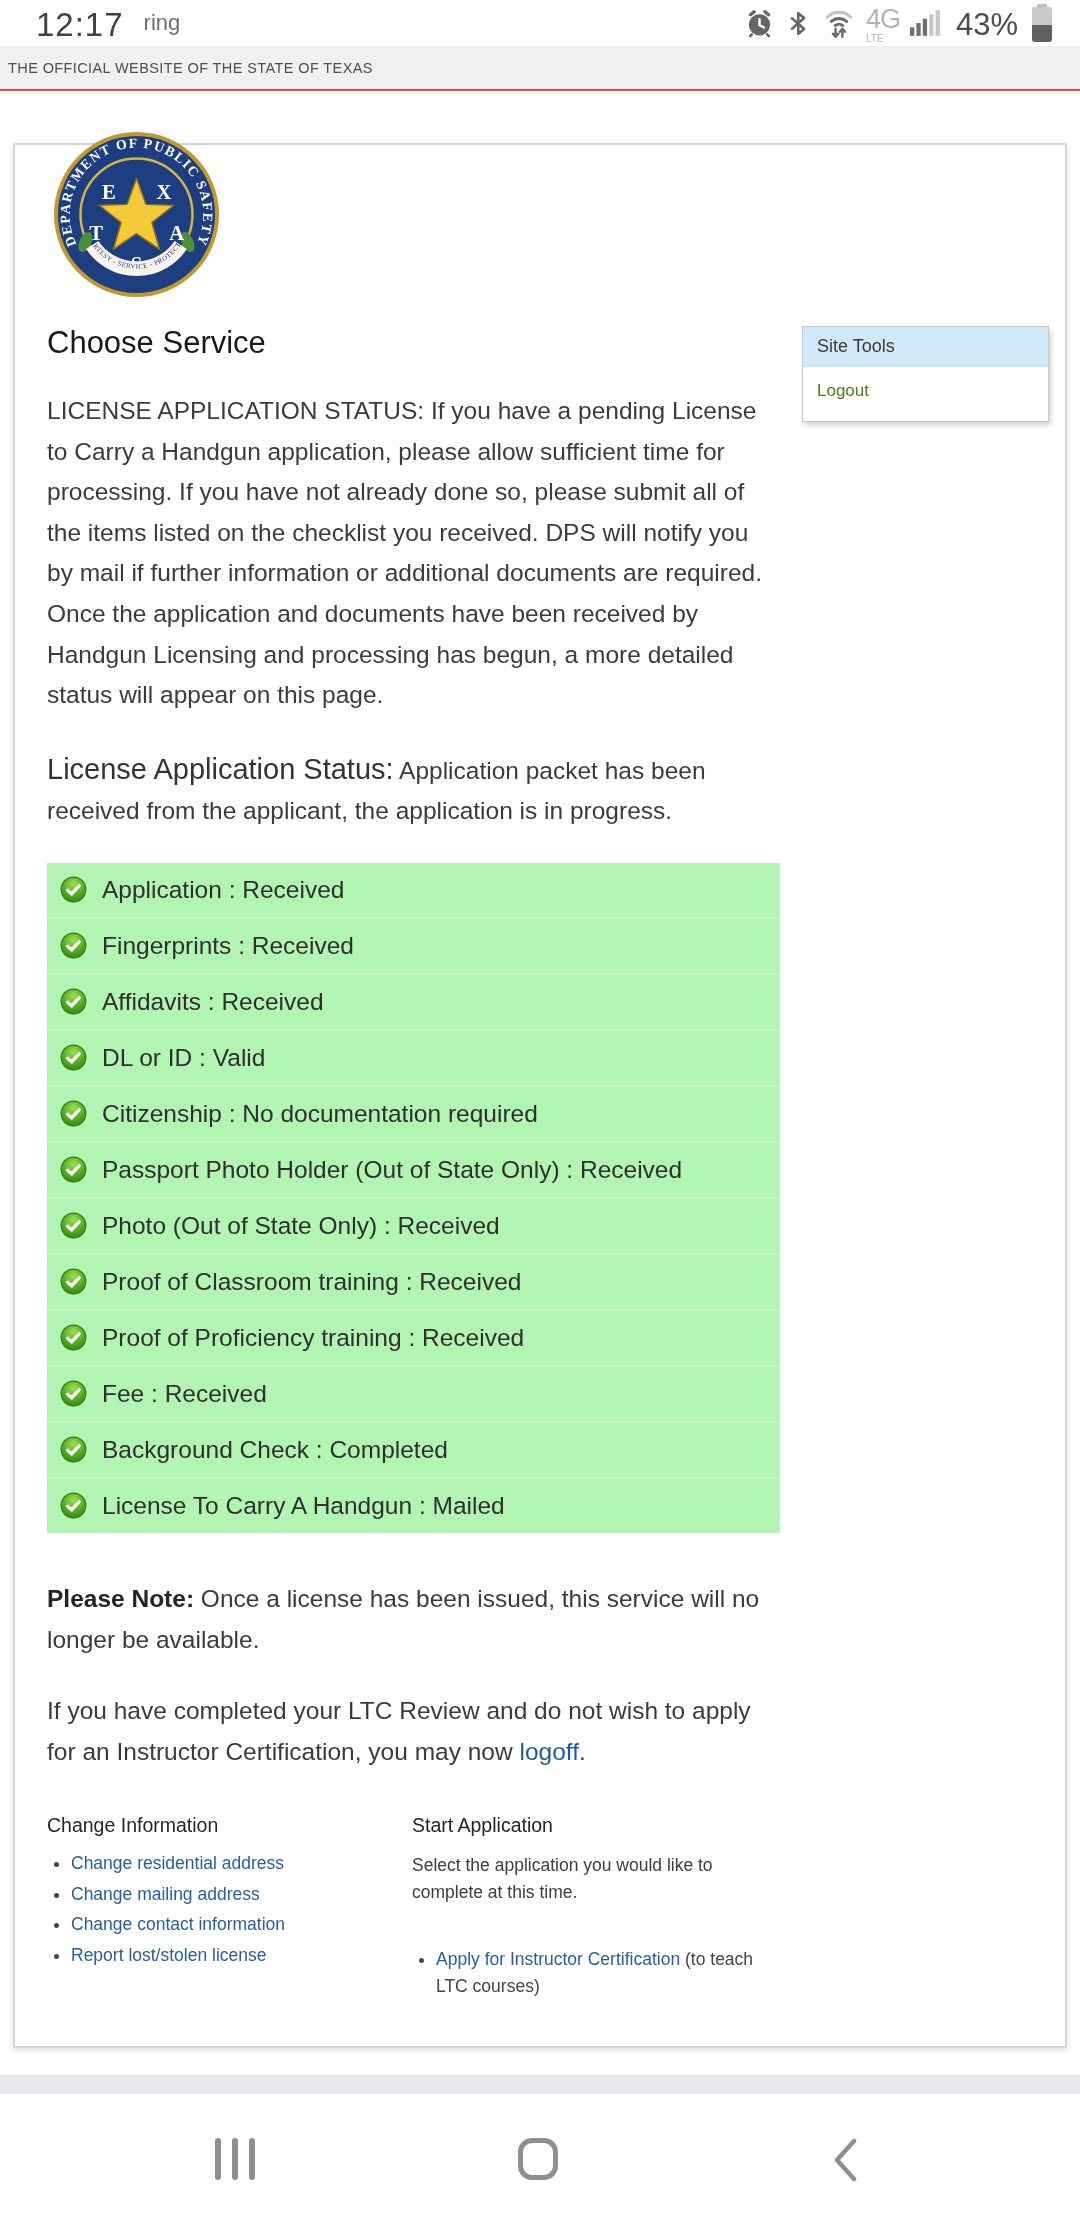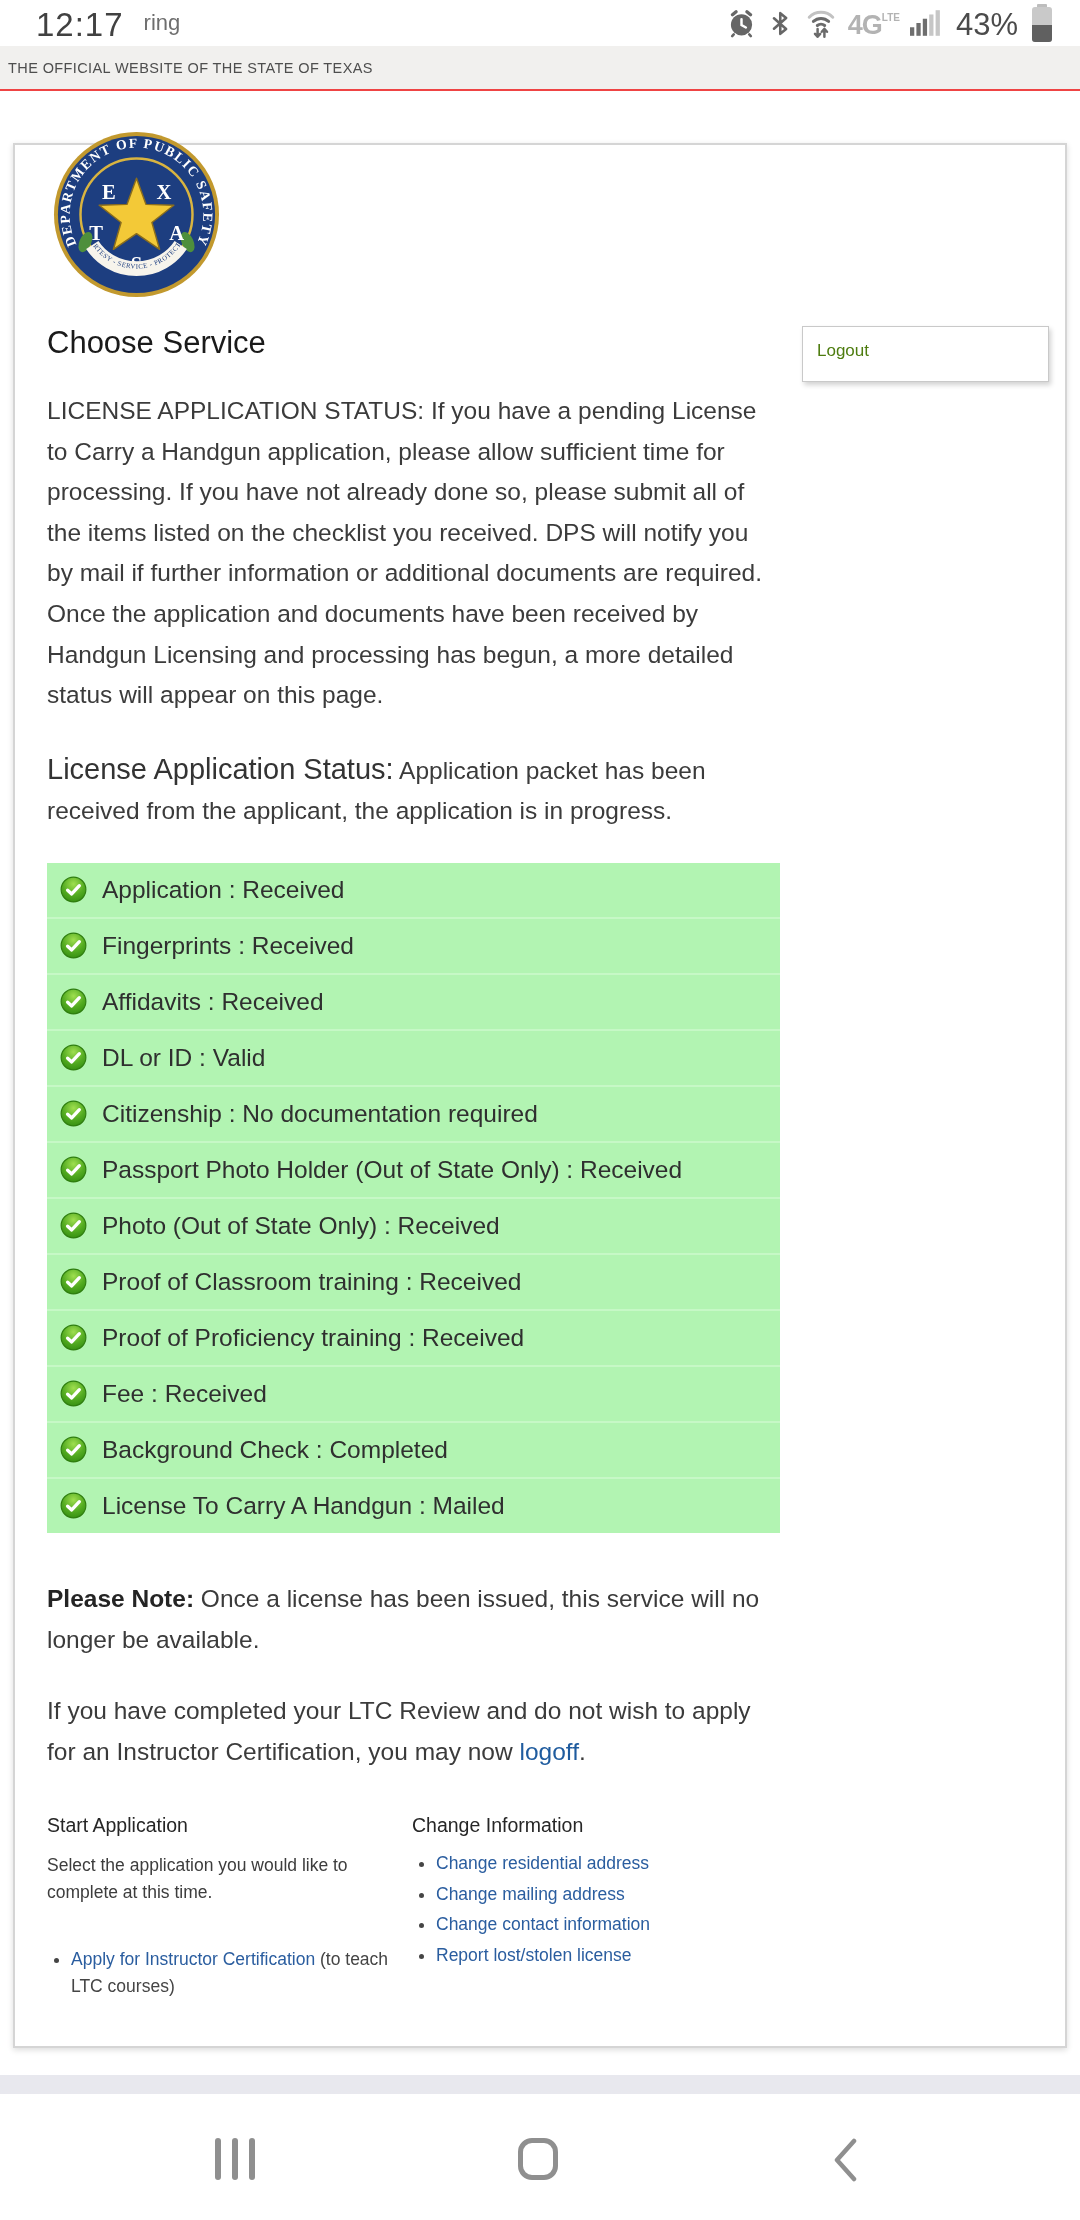--- a/index.html
+++ b/index.html
@@ -8,21 +8,21 @@
     font-family:"Liberation Sans", sans-serif;overflow:hidden;
     -webkit-font-smoothing:antialiased;
   }
   
   .status-bar{position:absolute;top:0;left:0;right:0;height:46px;display:flex;align-items:center;
     padding:4px 26px 0 36px;box-sizing:border-box;background:#fff;}
   .sb-time{font-size:33px;color:#414141;letter-spacing:1px;}
   .sb-carrier{font-size:22px;color:#6e6e6e;margin-left:20px;margin-top:-4px;}
   .sb-icons{margin-left:auto;display:flex;align-items:center;gap:10px;}
   .sb-pct{font-size:31px;color:#4b4b4b;margin:0 2px 0 4px;}
-  .net-4g{display:flex;align-items:flex-start;color:#b3b3b3;font-weight:bold;line-height:1;}
+  .net-4g{display:flex;align-items:flex-start;color:#b3b3b3;font-weight:normal;line-height:1;flex-direction:column;}
   .net-4g .big{font-size:27px;letter-spacing:-1px;}
   .net-4g .small{font-size:10px;margin-top:1px;letter-spacing:0;}
   
   .official-bar{position:absolute;top:46px;left:0;right:0;height:45px;background:#f1f0ee;
     border-bottom:2px solid #ef4444;display:flex;align-items:center;padding-left:8px;
     box-sizing:border-box;font-size:14.5px;color:#4e4e4e;letter-spacing:.4px;}
   
   .card{position:absolute;left:13px;top:143px;width:1054px;height:1905px;background:#fff;
     border:2px solid #d5d5d5;box-sizing:border-box;box-shadow:0 2px 6px rgba(0,0,0,.14);}
   .seal{position:absolute;left:38px;top:-14px;width:167px;height:167px;}
@@ -159,20 +159,21 @@
       <text x="85" y="143">S</text>
     </g>
     <use href="#arcBot" stroke="#f7f4ec" stroke-width="15" fill="none"></use>
     <text font-family="Liberation Serif, serif" font-size="7" fill="#1d3e80" letter-spacing=".5">
       <textPath href="#arcBot" startOffset="50%" text-anchor="middle">COURTESY - SERVICE - PROTECTION</textPath>
     </text>
   </svg>
 
 
   <div class="site-tools">
+    <div class="site-tools-header">Site Tools</div>
     <div class="site-tools-item">Logout</div>
   </div>
 
   <div class="content">
     <h1 class="page-title">Choose Service</h1>
 
     <p class="intro body-txt">LICENSE APPLICATION STATUS: If you have a pending License to Carry a Handgun application, please allow sufficient time for processing. If you have not already done so, please submit all of the items listed on the checklist you received. DPS will notify you by mail if further information or additional documents are required. Once the application and documents have been received by Handgun Licensing and processing has begun, a more detailed status will appear on this page.</p>
 
     <div class="status-line body-txt">
       <span class="h">License Application Status:</span><span> Application packet has been received from the applicant, the application is in progress.</span>
@@ -267,34 +268,34 @@
 
     <p class="note-para body-txt">
       <b>Please Note:</b><span> Once a license has been issued, this service will no longer be available.</span>
     </p>
 
     <p class="logoff-para body-txt">
       <span>If you have completed your LTC Review and do not wish to apply for an Instructor Certification, you may now </span><a>logoff</a><span>.</span>
     </p>
 
     <div class="cols">
-      <div class="col left">
-        <div class="col-h">Start Application</div>
-        <p class="desc">Select the application you would like to complete at this time.</p>
-        <ul>
-          <li><a>Apply for Instructor Certification</a><span> (to teach LTC courses)</span></li>
-        </ul>
-      </div>
       <div class="col right">
         <div class="col-h">Change Information</div>
         <ul>
           <li><a>Change residential address</a></li>
           <li><a>Change mailing address</a></li>
           <li><a>Change contact information</a></li>
           <li><a>Report lost/stolen license</a></li>
+        </ul>
+      </div>
+      <div class="col left">
+        <div class="col-h">Start Application</div>
+        <p class="desc">Select the application you would like to complete at this time.</p>
+        <ul>
+          <li><a>Apply for Instructor Certification</a><span> (to teach LTC courses)</span></li>
         </ul>
       </div>
     </div>
   </div>
 </div>
 
 <div class="nav-strip"></div>
 <div class="nav-bar">
   <div class="nav-ic nav-recents">
       <i></i>

